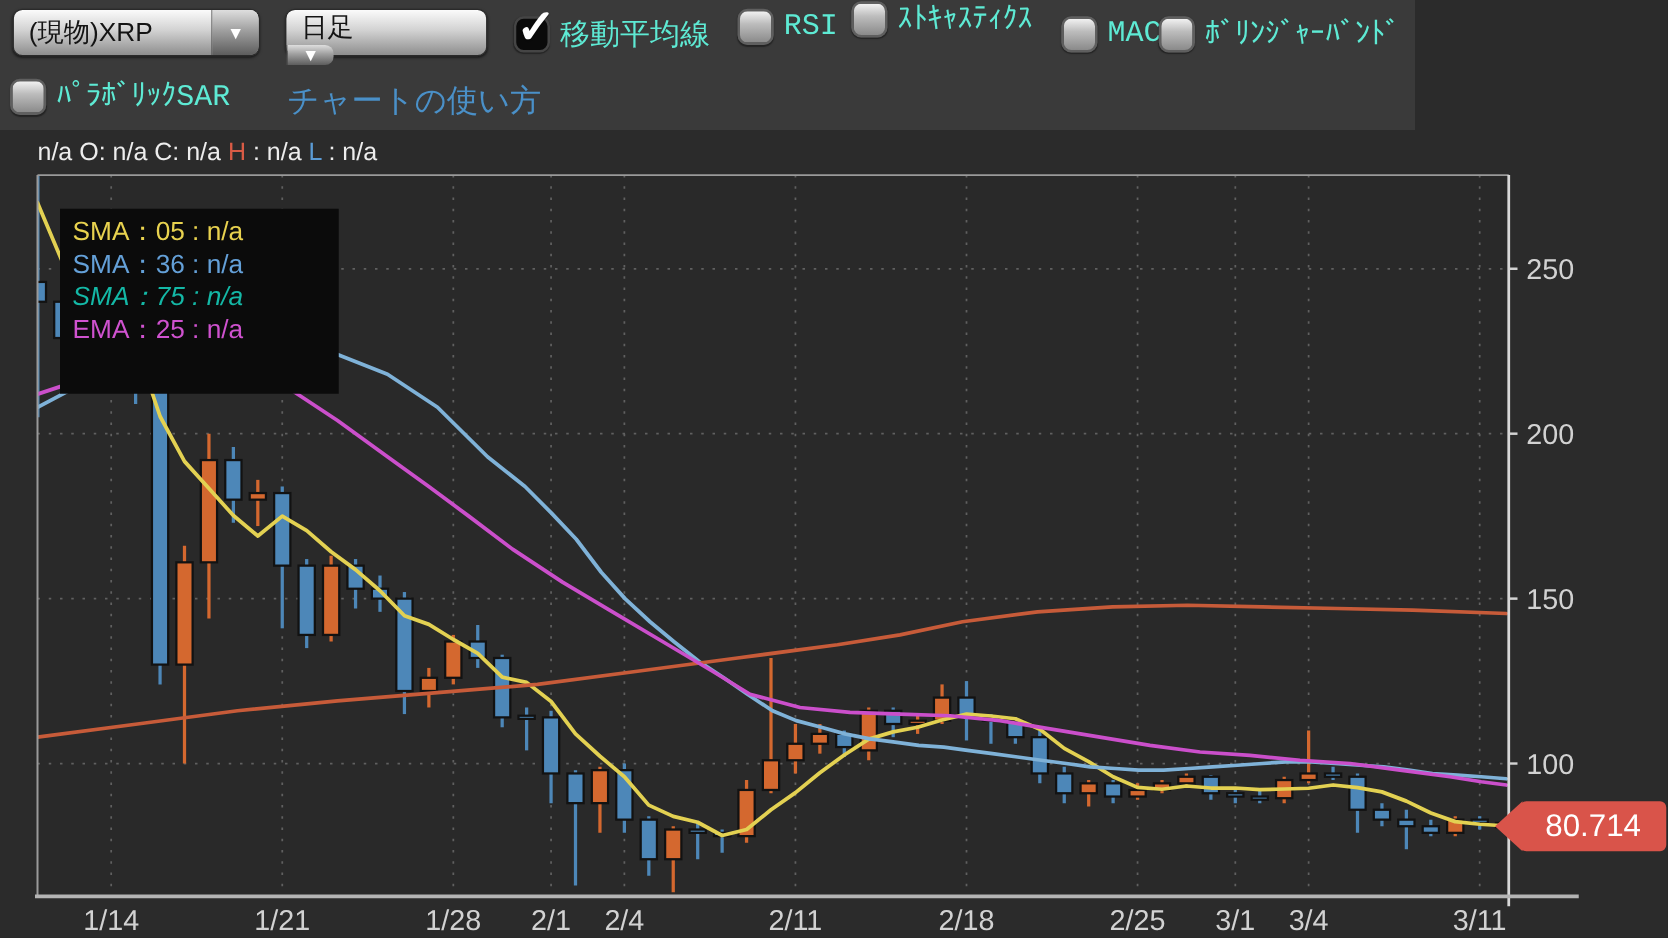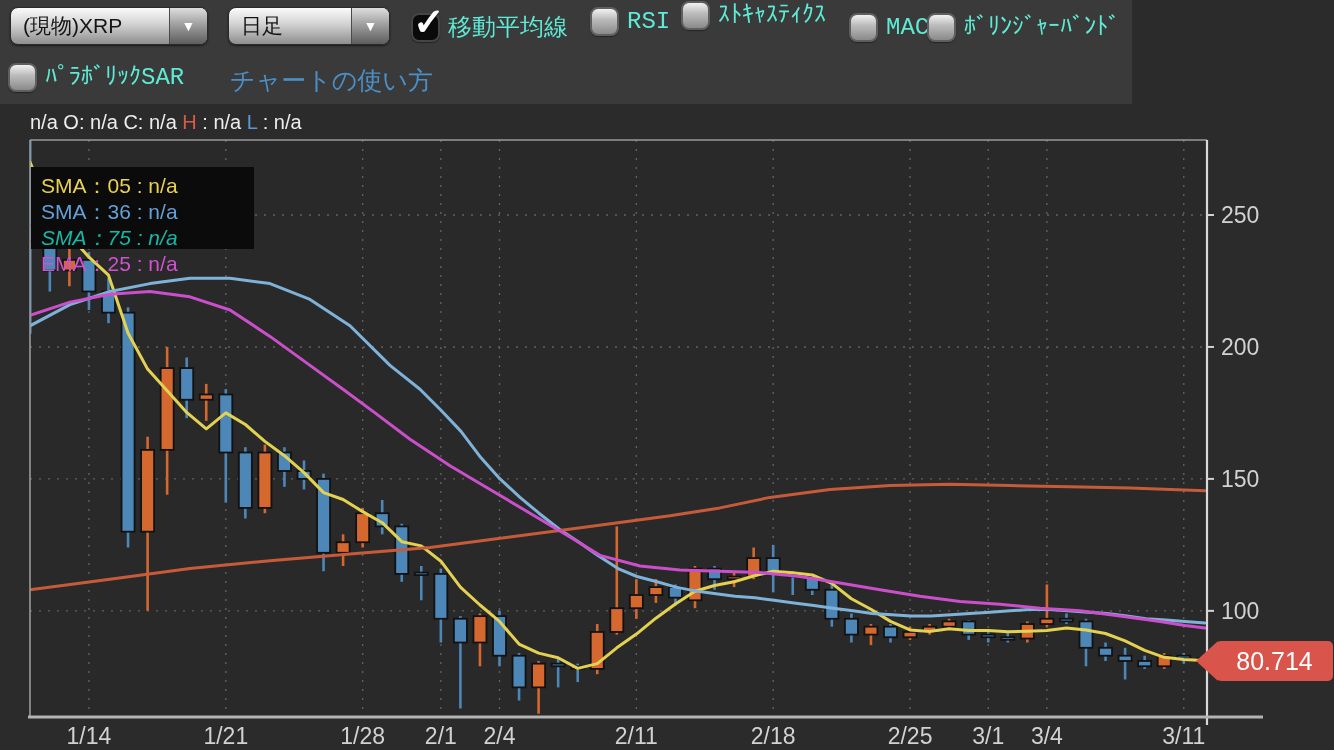--- a/index.html
+++ b/index.html
@@ -38,21 +38,21 @@
     text-shadow:0 1px 1px rgba(0,0,0,.6);
   }
   .cb-label { color:#5eead4; font-size:24px; margin-left:8px; white-space:nowrap;font-family:Liberation Mono, monospace; }
   .help-link { position:absolute; left:230px; top:64px; font-size:25px; color:#4a90c8; cursor:pointer; text-decoration:none; }
   
   .ohlc { position:absolute; left:30px; top:111px; font-size:20px; color:#ededed; z-index:4; white-space:pre; }
   .ohlc .h { color:#d95b45; }
   .ohlc .l { color:#5b9bd5; }
   
   .legend {
-    position:absolute; left:31px; top:167px; width:223px; height:82px;
+    position:absolute; left:48px; top:167px; width:223px; height:148px;
     background:#0b0b0b; z-index:5; padding:6px 8px 0 10px;
   }
   .legend div { font-size:21px; line-height:26px; white-space:pre; }
   .lg-sma5  { color:#e8d24f; }
   .lg-sma25 { color:#64a0d8; }
   .lg-sma75 { color:#14b8a6;font-style:italic; }
   .lg-ema25 { color:#cf52cf; }
   
   #chart-svg { position:absolute; left:0; top:0; z-index:1; }
   
@@ -73,21 +73,21 @@
 
 <div class="topbar">
 
   <div class="dropdown" style="left:10px; top:7px; width:198px;">
     <span class="dd-label">(現物)XRP</span>
     <span class="dd-arrow">
         <span>▼</span>
       </span>
   </div>
 
-  <div class="dropdown" style="left:228px; top:7px; width:162px;">
+  <div class="dropdown" style="left:228px; top:7px; width:162px;flex-direction:column;">
     <span class="dd-label">日足</span>
     <span class="dd-arrow">
         <span>▼</span>
       </span>
   </div>
 
   <label class="cb-item" style="left:411px; top:12px;">
     <span class="cb checked">
         <span class="check">✓</span>
       </span>

